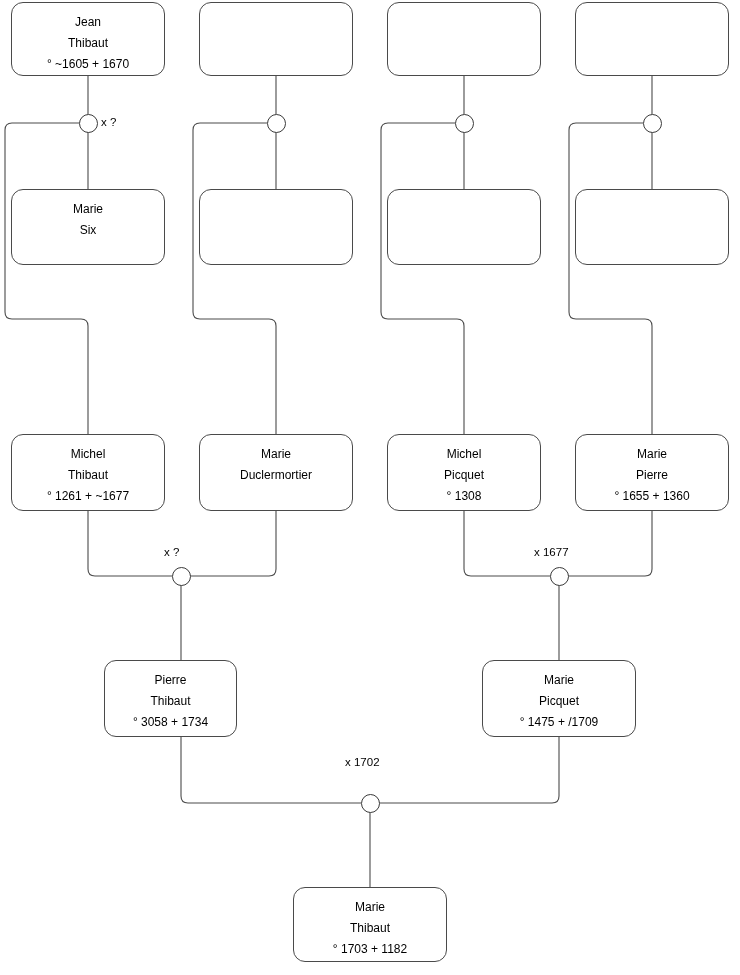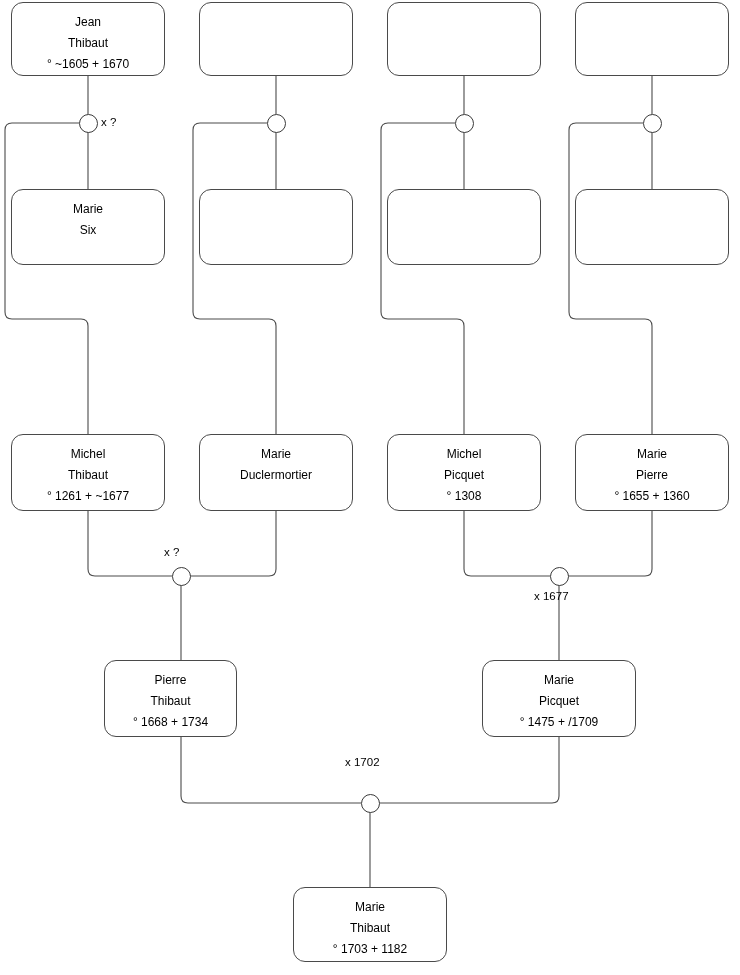--- a/index.html
+++ b/index.html
@@ -136,21 +136,21 @@
         <div class="ln dates">° 1308</div>
       </div>
       <div class="person" style="left: 575px; top: 434px; width: 154px; height: 77px;">
         <div class="ln given">Marie</div>
         <div class="ln surname">Pierre</div>
         <div class="ln dates">° 1655 + 1360</div>
       </div>
       <div class="person" style="left: 104px; top: 660px; width: 133px; height: 77px;">
         <div class="ln given">Pierre</div>
         <div class="ln surname">Thibaut</div>
-        <div class="ln dates">° 1668 + 1734</div>
+        <div class="ln dates">° 3058 + 1734</div>
       </div>
       <div class="person" style="left: 482px; top: 660px; width: 154px; height: 77px;">
         <div class="ln given">Marie</div>
         <div class="ln surname">Picquet</div>
         <div class="ln dates">° 1475 + /1709</div>
       </div>
       <div class="person" style="left: 293px; top: 887px; width: 154px; height: 75px;">
         <div class="ln given">Marie</div>
         <div class="ln surname">Thibaut</div>
         <div class="ln dates">° 1703 + 1182</div>
@@ -159,18 +159,18 @@
 
   <div id="unions-layer">
       <div class="union" style="left: 78.5px; top: 113.5px;"></div>
       <div class="union-label" style="left: 101px; top: 116px;">x ?</div>
       <div class="union" style="left: 266.5px; top: 113.5px;"></div>
       <div class="union" style="left: 454.5px; top: 113.5px;"></div>
       <div class="union" style="left: 642.5px; top: 113.5px;"></div>
       <div class="union" style="left: 171.5px; top: 566.5px;"></div>
       <div class="union-label" style="left: 164px; top: 546px;">x ?</div>
       <div class="union" style="left: 549.5px; top: 566.5px;"></div>
-      <div class="union-label" style="left: 534px; top: 546px; margin-top: 44px;">x 1677</div>
+      <div class="union-label" style="left: 534px; top: 546px;">x 1677</div>
       <div class="union" style="left: 360.5px; top: 793.5px;"></div>
       <div class="union-label" style="left: 345px; top: 756px;">x 1702</div>
     </div>
 
 </div>
 
 </body></html>

